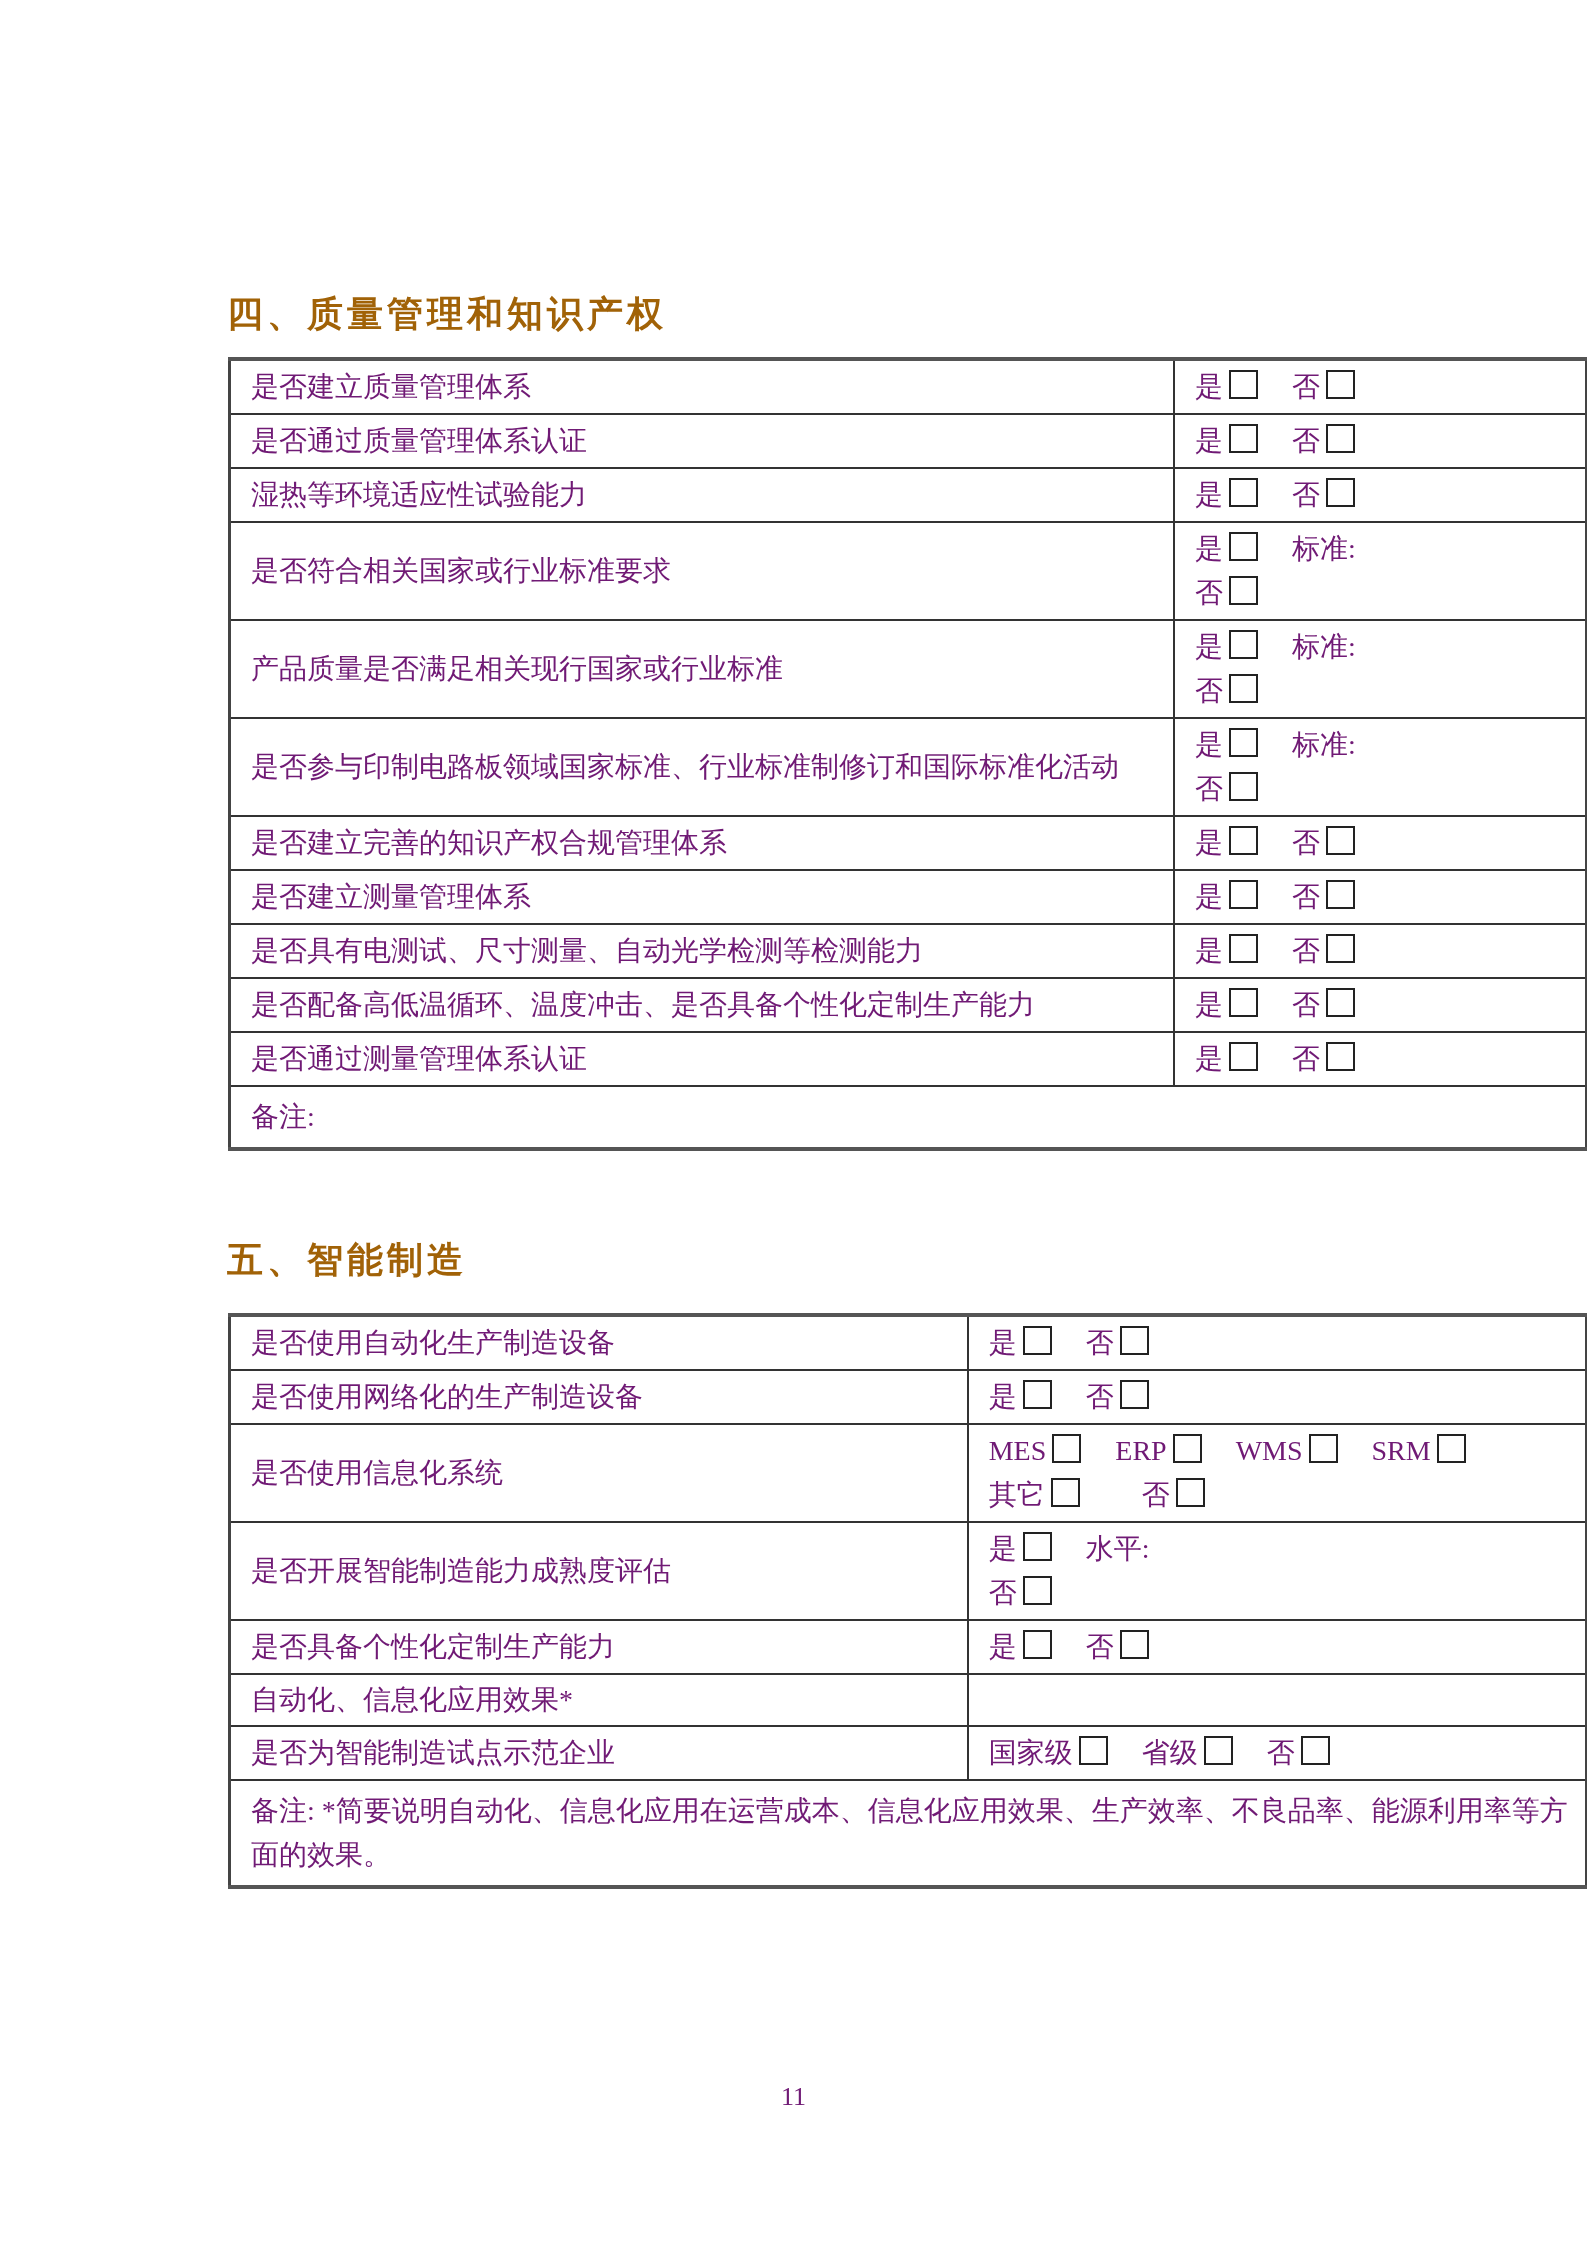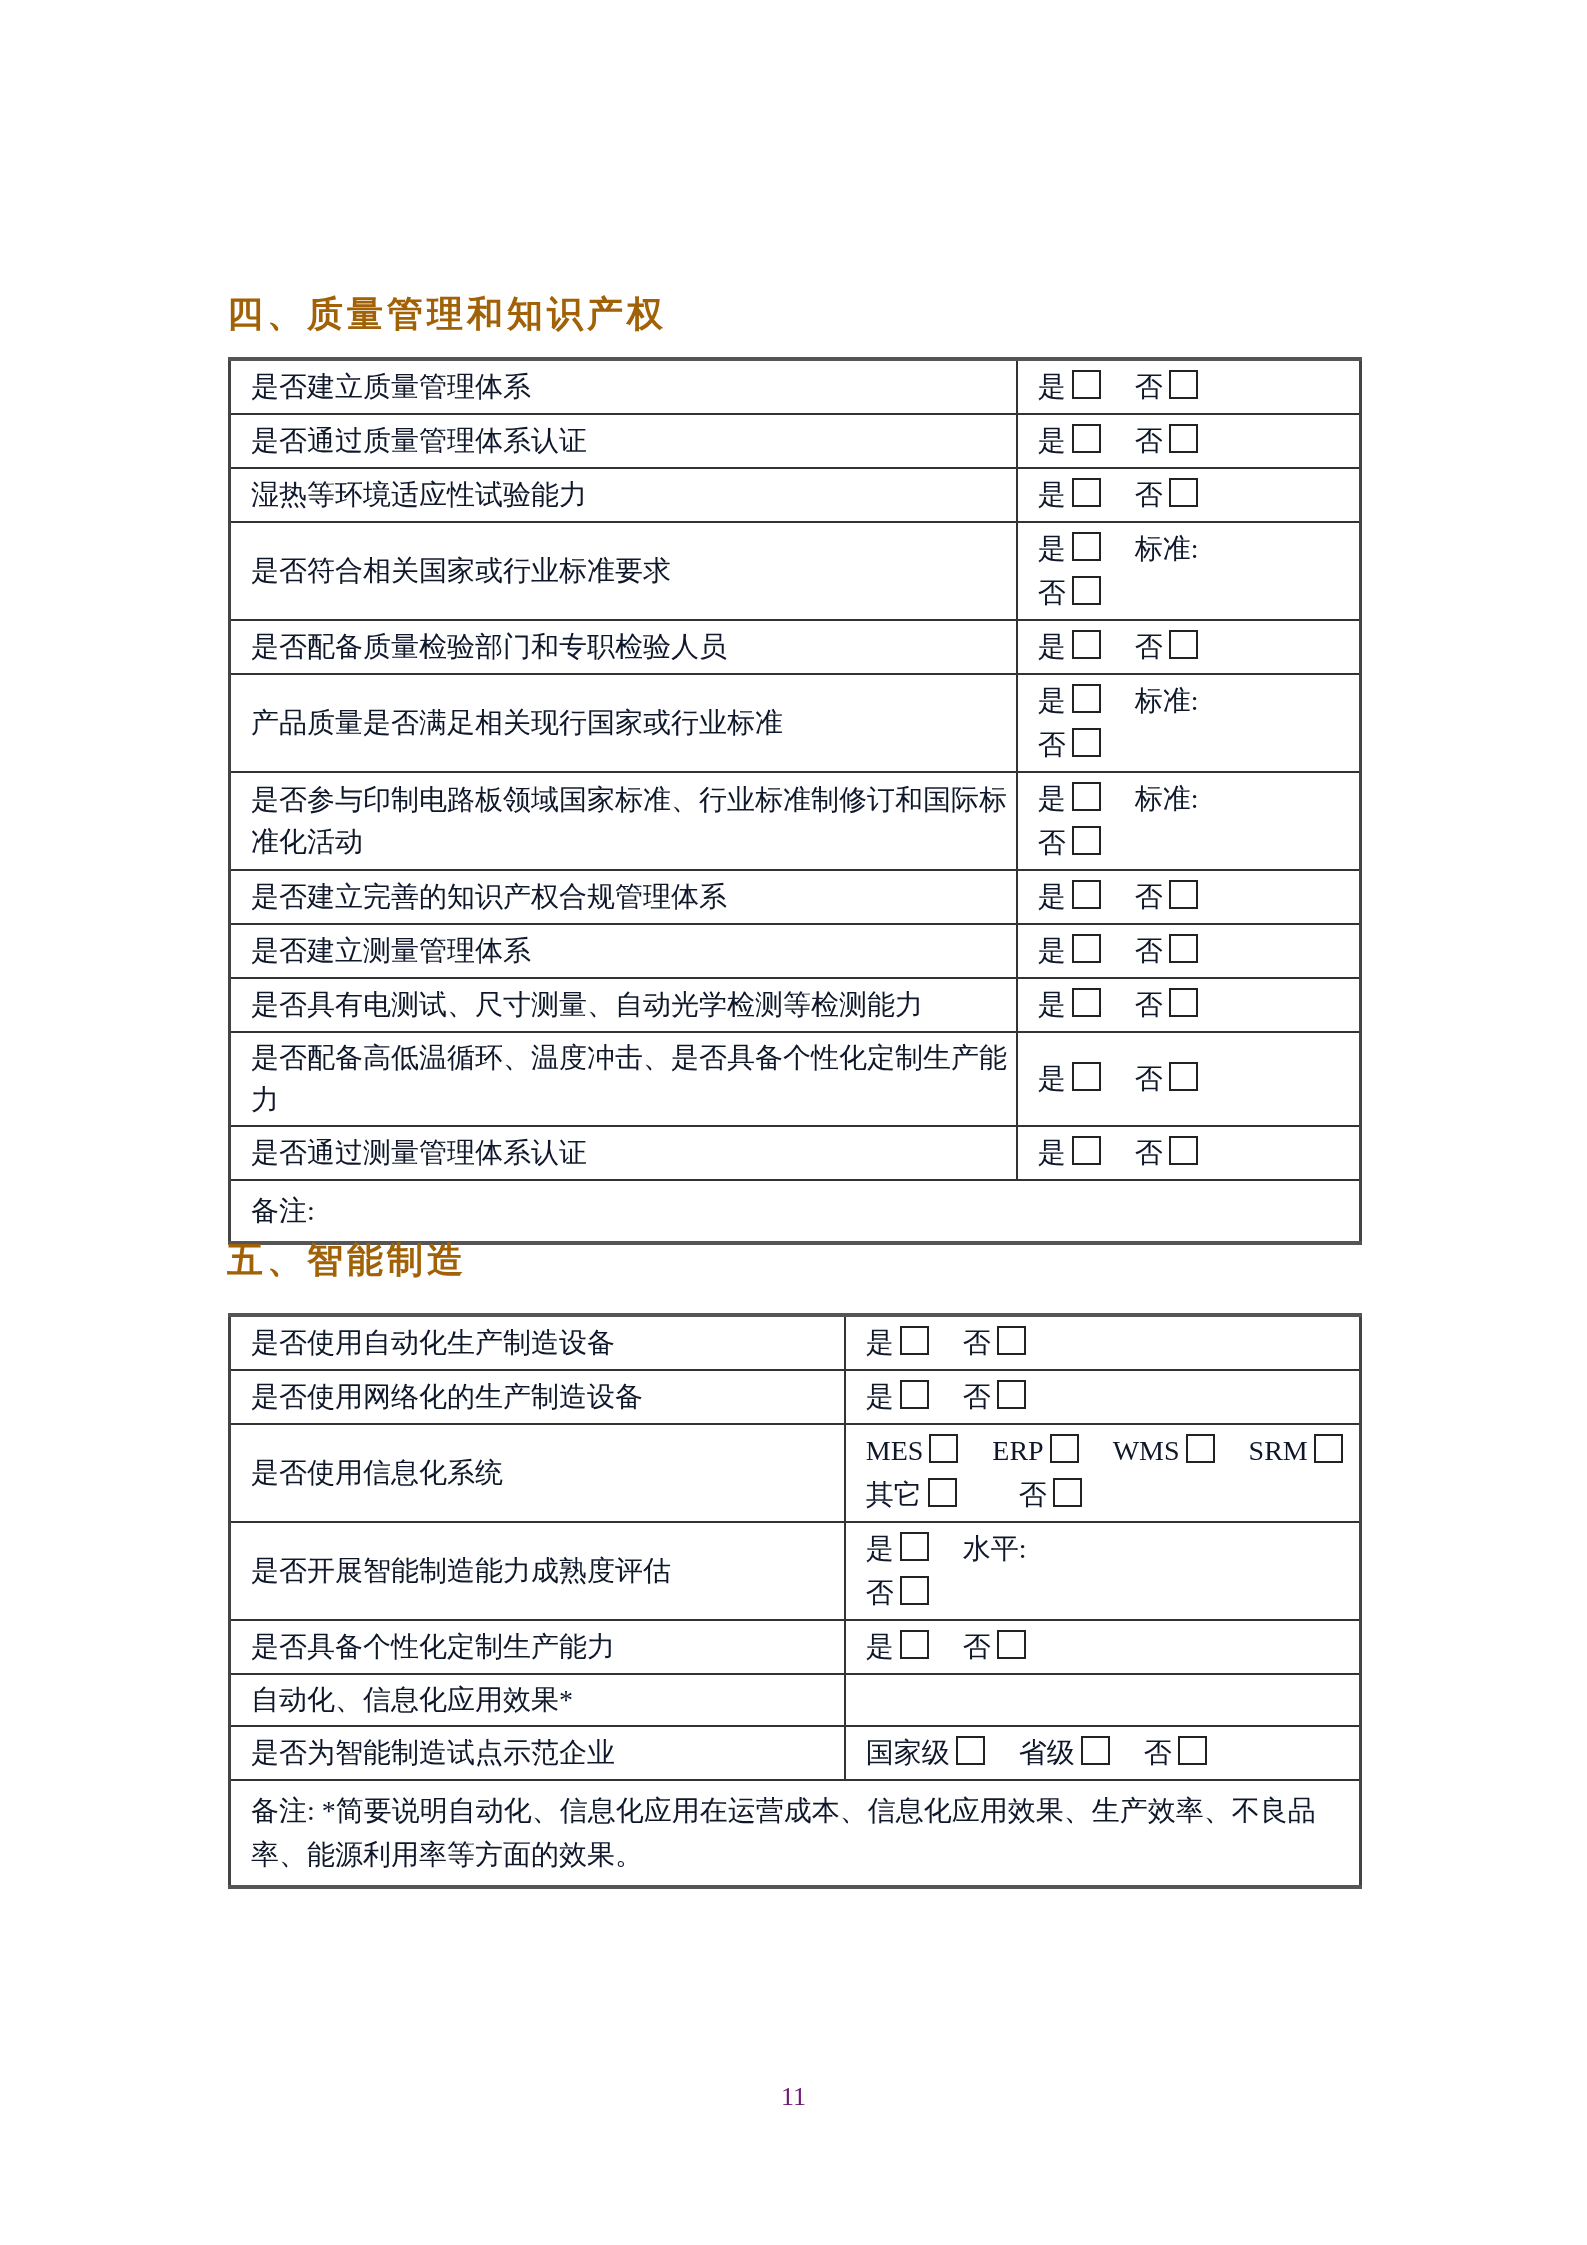--- a/index.html
+++ b/index.html
@@ -11,23 +11,23 @@
   h2.sec {
     position:absolute; left:227px; margin:0;
     font-family:"DejaVu Sans","Liberation Sans",sans-serif;
     font-weight:700; font-size:36px; letter-spacing:4px; color:#a16207;
     white-space:nowrap;
   }
   #title-quality { top:290px; }
   #title-smart   { top:1236px; }
 
   table.doc {
-    position:absolute; left:228px; width:1134px;
+    position:absolute; left:228px; width:1360px;
     border-collapse:collapse; table-layout:fixed;
-    font-size:28px; color:#0f172a;
+    font-size:28px; color:#701a75;
   }
   #table-quality { top:357px; }
   #table-smart   { top:1313px; }
   table.doc { border-left:3px solid #444444; border-right:3px solid #444444;
               border-top:4px solid #555555; border-bottom:4px solid #555555; }
   table.doc td { border:2px solid #333333; vertical-align:middle; }
 
   #table-quality col.c1 { width:69.6%; }
   #table-quality col.c2 { width:30.4%; }
   #table-smart   col.c1 { width:54.4%; }
@@ -85,26 +85,20 @@
             <div class="line"><span class="tok"><span>是</span><span class="cb"></span></span><span class="tok"><span>否</span><span class="cb"></span></span></div>
           </td>
         </tr>
         <tr class="h2">
           <td class="q">是否符合相关国家或行业标准要求</td>
           <td class="a">
             <div class="line"><span class="tok"><span>是</span><span class="cb"></span></span><span class="tok"><span>标准:</span></span></div>
             <div class="line"><span class="tok"><span>否</span><span class="cb"></span></span></div>
           </td>
         </tr>
-        <tr class="h1">
-          <td class="q">是否配备质量检验部门和专职检验人员</td>
-          <td class="a">
-            <div class="line"><span class="tok"><span>是</span><span class="cb"></span></span><span class="tok"><span>否</span><span class="cb"></span></span></div>
-          </td>
-        </tr>
         <tr class="h2">
           <td class="q">产品质量是否满足相关现行国家或行业标准</td>
           <td class="a">
             <div class="line"><span class="tok"><span>是</span><span class="cb"></span></span><span class="tok"><span>标准:</span></span></div>
             <div class="line"><span class="tok"><span>否</span><span class="cb"></span></span></div>
           </td>
         </tr>
         <tr class="h2">
           <td class="q">是否参与印制电路板领域国家标准、行业标准制修订和国际标准化活动</td>
           <td class="a">

